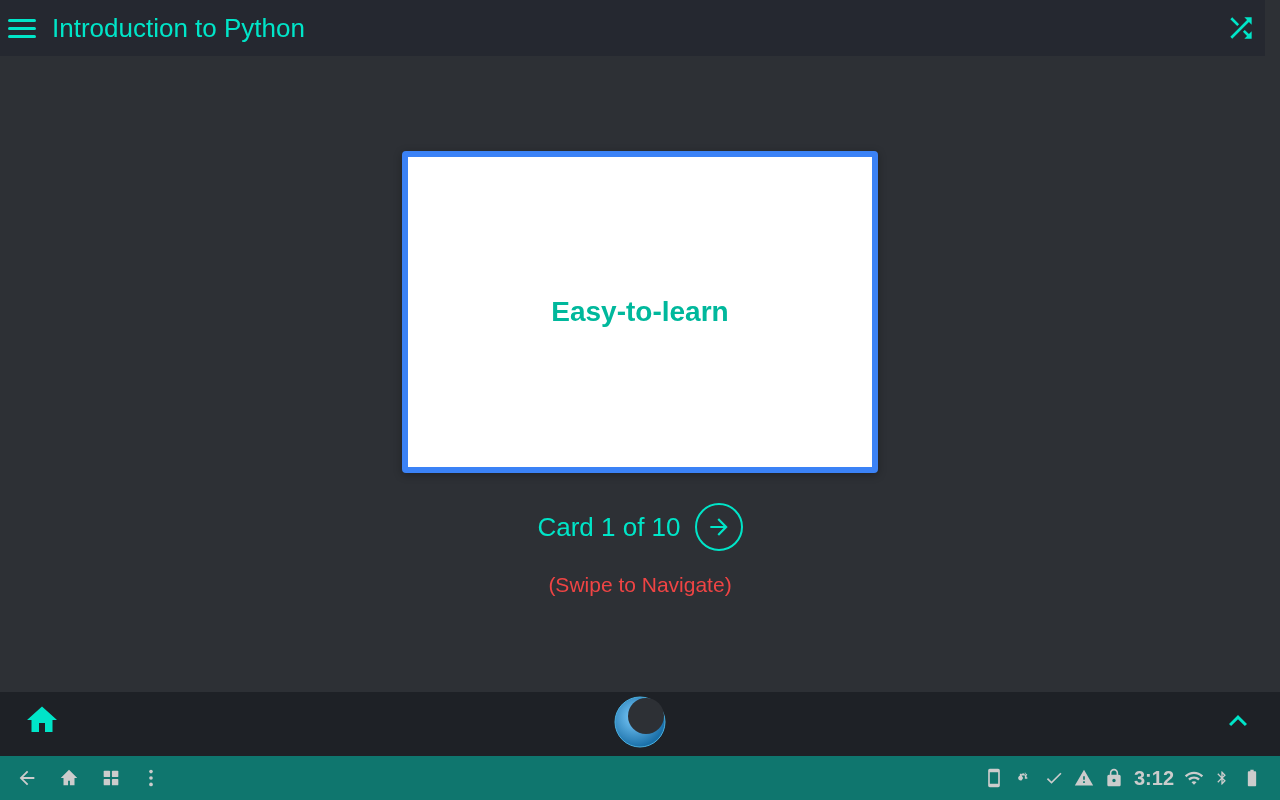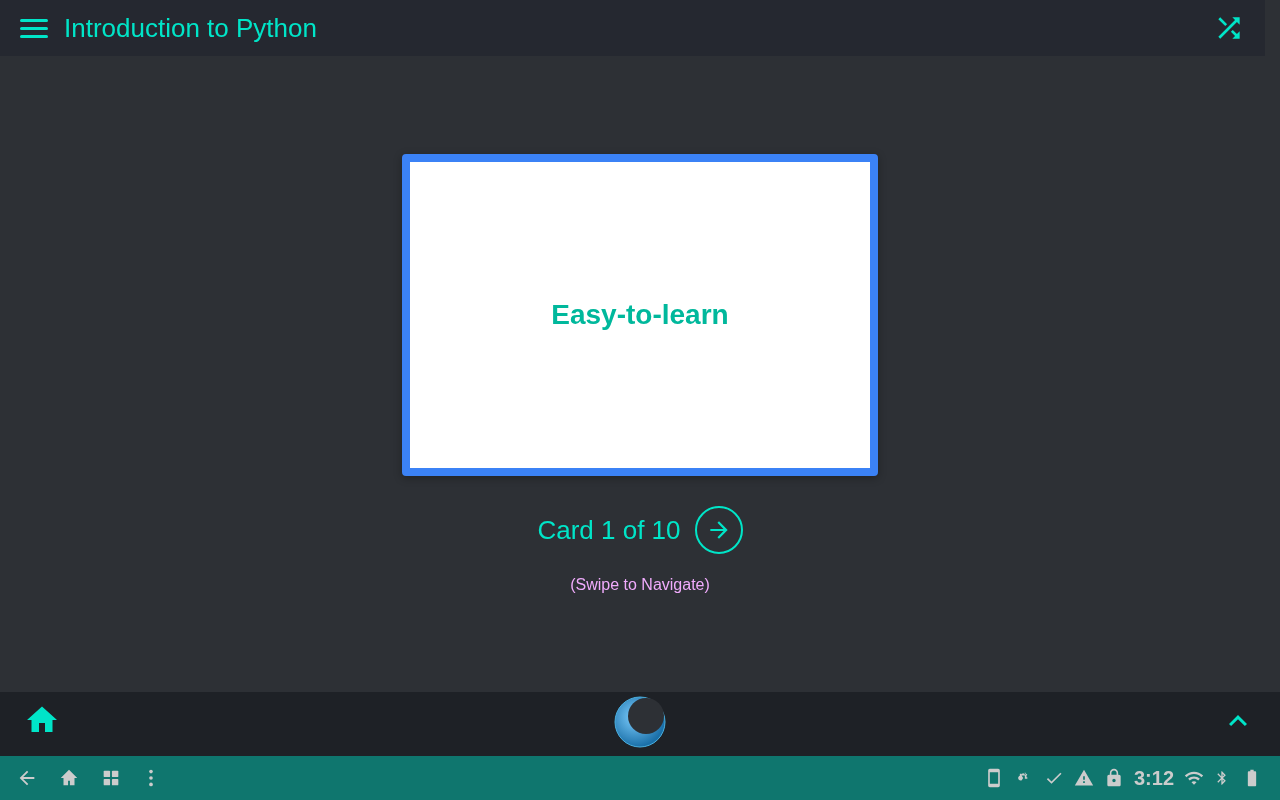--- a/index.html
+++ b/index.html
@@ -16,21 +16,21 @@
     .header {
       position: absolute;
       top: 0;
       left: 0;
       right: 15px;
       height: 56px;
       background-color: #252830;
       display: flex;
       align-items: center;
       justify-content: space-between;
-      padding: 0 20px;
+      padding: 0 8px;
     }
 
     .header-left {
       display: flex;
       align-items: center;
       gap: 16px;
     }
 
     .hamburger-icon {
       display: flex;
@@ -72,21 +72,21 @@
       flex-direction: column;
       align-items: center;
       justify-content: center;
     }
 
     
     .flashcard {
       width: 476px;
       height: 322px;
       background-color: #ffffff;
-      border: 8px solid #3b82f6;
+      border: 6px solid #3b82f6;
       border-radius: 4px;
       display: flex;
       align-items: center;
       justify-content: center;
       box-shadow: 0 2px 8px rgba(0,0,0,0.3);
     }
 
     .card-text {
       color: #00b89c;
       font-size: 28px;
@@ -136,22 +136,22 @@
     }
 
     
     .next-button svg {
       width: 26px;
       height: 26px;
       fill: #00e5c8;
     }
 
     .swipe-hint {
-      color: #f0abfc;
-      font-size: 16px;
+      color: #ef4444;
+      font-size: 21px;
       font-style: normal;
     }
 
     
     .bottom-bar {
       position: absolute;
       bottom: 44px;
       left: 0;
       right: 0;
       height: 64px;

